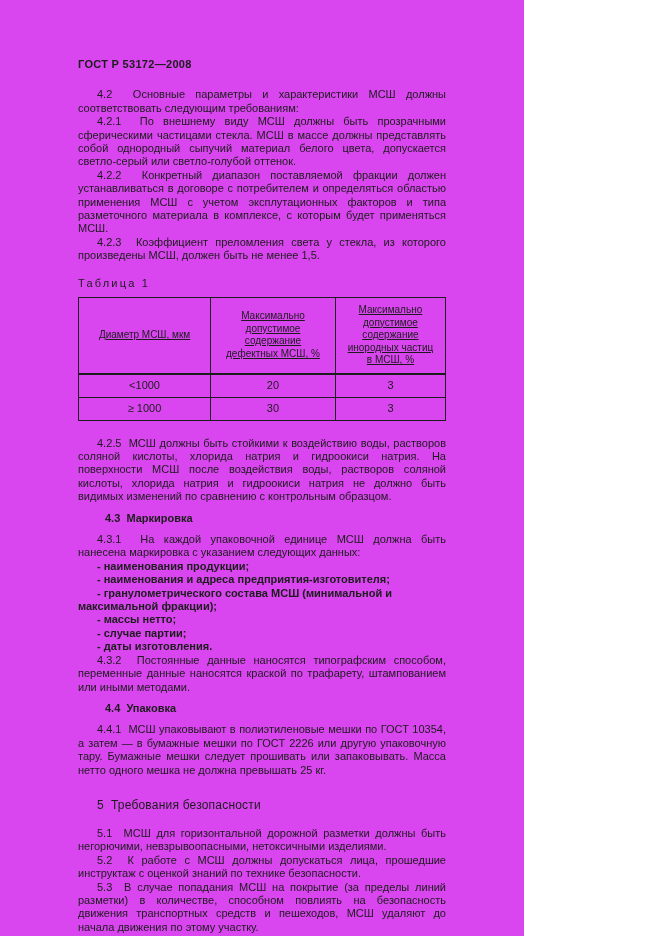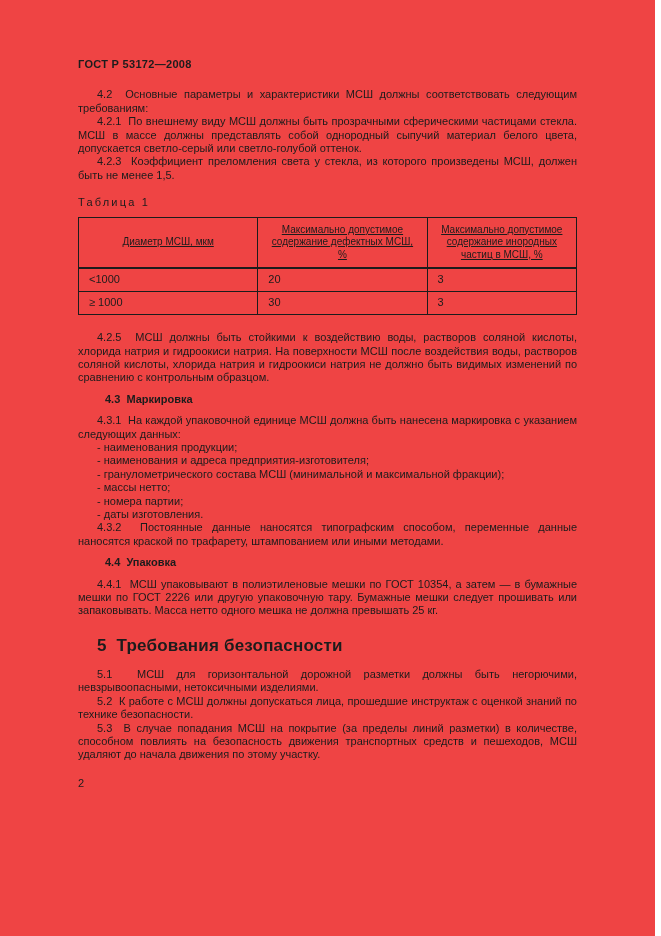--- a/index.html
+++ b/index.html
@@ -2,24 +2,24 @@
 <html lang="ru"><head>
 <meta charset="utf-8">
 <style>
   html, body {
     margin: 0;
     padding: 0;
     background: #ffffff;
   }
   .page {
     position: relative;
-    width: 655px;
+    width: 524px;
     height: 936px;
     margin: 0;
-    background: #ef4444;
+    background: #d946ef;
     box-sizing: border-box;
     padding: 58px 78px 0 78px;
     font-family: "Liberation Sans", "DejaVu Sans", sans-serif;
     font-size: 11px;
     line-height: 13.4px;
     color: #1c1c1c;
     overflow: hidden;
   }
   .doc-header {
     font-weight: bold;
@@ -28,20 +28,21 @@
   }
   .para {
     margin: 0;
     text-align: justify;
     text-indent: 19px;
   }
   .bullet {
     margin: 0;
     text-indent: 19px;
     text-align: left;
+    font-weight: bold;
   }
   .inline-heading {
     margin: 8px;
     font-weight: bold;
     text-indent: 19px;
   }
   .table-label {
     margin: 14px 0 7px 0;
     letter-spacing: 2.2px;
   }
@@ -58,53 +59,55 @@
     font-size: 10px;
     line-height: 12.5px;
     text-align: center;
     vertical-align: middle;
     padding: 6px 10px;
     height: 28px;
     text-decoration: underline;
   }
   table.gost-table td {
     border: 1px solid #1c1c1c;
+    text-align: center;
     vertical-align: middle;
     font-size: 11px;
     padding: 3px 10px;
     height: 16px;
   }
   .col-diam   { width: 36%; }
   .col-defect { width: 34%; }
   .col-foreign{ width: 30%; }
   .after-table {
     margin-top: 16px;
   }
   .section-heading {
     margin: 20px 0 14px 0;
-    font-weight: bold;
-    font-size: 17px;
+    font-weight: normal;
+    font-size: 12px;
     line-height: 16px;
     text-indent: 19px;
     letter-spacing: 0.2px;
   }
   .page-number {
     margin-top: 15px;
     text-align: left;
   }
 </style>
 </head>
 <body>
 
 <div class="page">
 
   <div class="doc-header">ГОСТ Р 53172—2008</div>
 
   <p class="para">4.2&nbsp; Основные параметры и характеристики МСШ должны соответствовать следующим требованиям:</p>
   <p class="para">4.2.1&nbsp; По внешнему виду МСШ должны быть прозрачными сферическими частицами стекла. МСШ в массе должны представлять собой однородный сыпучий материал белого цвета, допускается светло-серый или светло-голубой оттенок.</p>
+  <p class="para">4.2.2&nbsp; Конкретный диапазон поставляемой фракции должен устанавливаться в договоре с потребителем и определяться областью применения МСШ с учетом эксплутационных факторов и типа разметочного материала в комплексе, с которым будет применяться МСШ.</p>
   <p class="para">4.2.3&nbsp; Коэффициент преломления света у стекла, из которого произведены МСШ, должен быть не менее 1,5.</p>
 
   <div class="table-label">Таблица 1</div>
 
   <table class="gost-table">
     <colgroup>
       <col class="col-diam">
       <col class="col-defect">
       <col class="col-foreign">
     </colgroup>
@@ -131,21 +134,21 @@
 
   <p class="para after-table">4.2.5&nbsp; МСШ должны быть стойкими к воздействию воды, растворов соляной кислоты, хлорида натрия и гидроокиси натрия. На поверхности МСШ после воздействия воды, растворов соляной кислоты, хлорида натрия и гидроокиси натрия не должно быть видимых изменений по сравнению с контрольным образцом.</p>
 
   <p class="inline-heading">4.3&nbsp; Маркировка</p>
   <p class="para">4.3.1&nbsp; На каждой упаковочной единице МСШ должна быть нанесена маркировка с указанием следующих данных:</p>
 
   <p class="bullet">- наименования продукции;</p>
   <p class="bullet">- наименования и адреса предприятия-изготовителя;</p>
   <p class="bullet">- гранулометрического состава МСШ (минимальной и максимальной фракции);</p>
   <p class="bullet">- массы нетто;</p>
-  <p class="bullet">- номера партии;</p>
+  <p class="bullet">- случае партии;</p>
   <p class="bullet">- даты изготовления.</p>
 
   <p class="para">4.3.2&nbsp; Постоянные данные наносятся типографским способом, переменные данные наносятся краской по трафарету, штампованием или иными методами.</p>
 
   <p class="inline-heading">4.4&nbsp; Упаковка</p>
   <p class="para">4.4.1&nbsp; МСШ упаковывают в полиэтиленовые мешки по ГОСТ 10354, а затем — в бумажные мешки по ГОСТ 2226 или другую упаковочную тару. Бумажные мешки следует прошивать или запаковывать. Масса нетто одного мешка не должна превышать 25 кг.</p>
 
   <h2 class="section-heading">5&nbsp;&nbsp;Требования безопасности</h2>
 
   <p class="para">5.1&nbsp; МСШ для горизонтальной дорожной разметки должны быть негорючими, невзрывоопасными, нетоксичными изделиями.</p>

